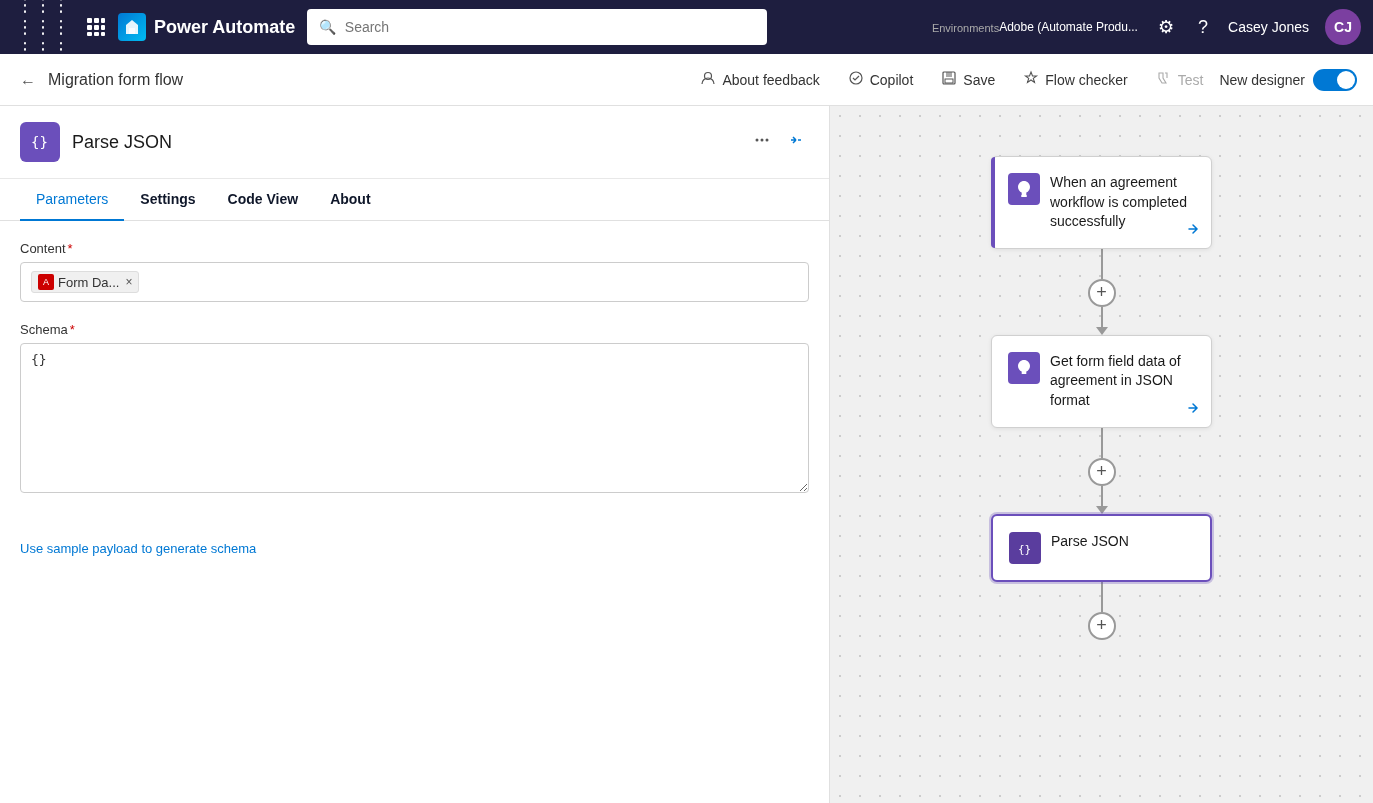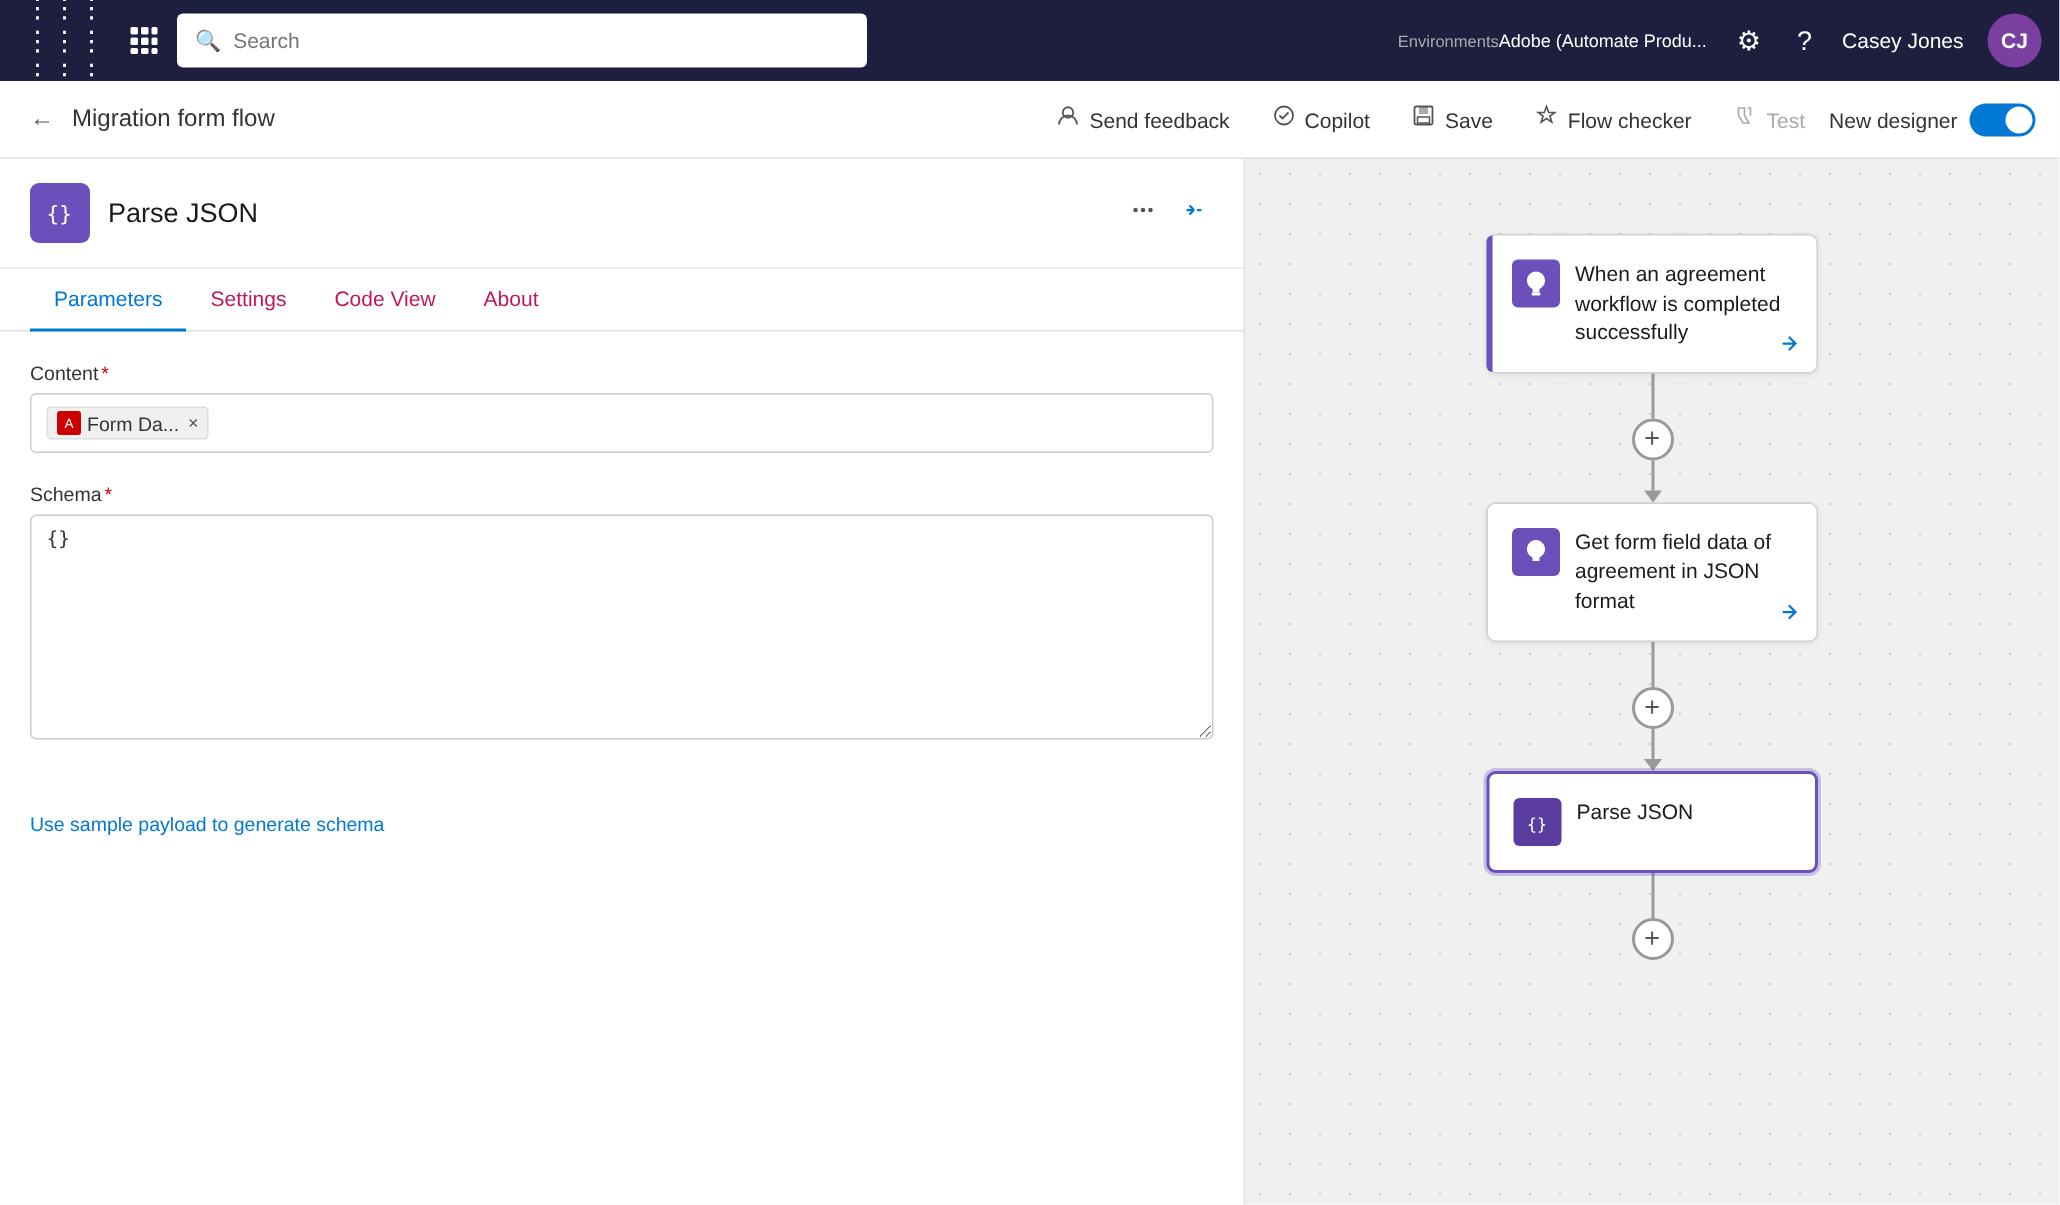--- a/index.html
+++ b/index.html
@@ -104,22 +104,22 @@
       color: #fff; font-size: 18px;
     }
     .panel-title { font-size: 18px; font-weight: 500; color: #1a1a1a; flex: 1; }
     .panel-header-actions { display: flex; gap: 8px; }
     .icon-btn { background: transparent; border: none; cursor: pointer; color: #555; font-size: 16px; padding: 4px; }
     .collapse-btn { color: #0078d4; font-size: 18px; }
 
     
     .tabs { display: flex; padding: 0 20px; border-bottom: 1px solid #e0e0e0; }
     .tab {
-      padding: 12px 16px; font-size: 14px; color: #be185d; cursor: pointer;
-      border-bottom: 2px solid transparent; margin-bottom: -1px;
+      padding: 12px 16px; font-size: 14px; color: #0f172a; cursor: pointer;
+      border-bottom: 2px solid transparent; margin-bottom: -1px; font-weight: bold;
     }
     .tab.active { color: #0078d4; border-bottom-color: #0078d4; font-weight: 500; }
 
     
     .panel-content { padding: 20px; flex: 1; overflow-y: auto; }
 
     .field-group { margin-bottom: 20px; }
     .field-label {
       font-size: 13px; color: #333; margin-bottom: 6px; font-weight: 500;
     }
@@ -228,20 +228,29 @@
     <rect x="1" y="1" width="5" height="5" rx="1"></rect>
       <rect x="8" y="1" width="5" height="5" rx="1"></rect>
       <rect x="15" y="1" width="4" height="5" rx="1"></rect>
     <rect x="1" y="8" width="5" height="5" rx="1"></rect>
       <rect x="8" y="8" width="5" height="5" rx="1"></rect>
       <rect x="15" y="8" width="4" height="5" rx="1"></rect>
     <rect x="1" y="15" width="5" height="4" rx="1"></rect>
       <rect x="8" y="15" width="5" height="4" rx="1"></rect>
       <rect x="15" y="15" width="4" height="4" rx="1"></rect>
   </svg>
+  <div class="nav-logo">
+    <div class="logo-icon">
+      <svg width="18" height="18" viewBox="0 0 18 18" fill="none">
+          <path d="M9 2L3 7v9h12V7L9 2z" fill="white" opacity="0.9"></path>
+          <path d="M6 16v-6h6v6" fill="white" opacity="0.7"></path>
+        </svg>
+    </div>
+    <span>Power Automate</span>
+  </div>
 
   <div class="search-bar">
     <span class="search-icon">🔍</span>
     <input type="text" placeholder="Search" style="">
   </div>
 
   <div class="nav-right">
     <div class="env-block">
       <span class="env-label">Environments</span>
       <span class="env-name">Adobe (Automate Produ...</span>
@@ -257,21 +266,21 @@
   <button class="icon-btn back-btn">←</button>
   <span class="flow-name">Migration form flow</span>
   <div class="toolbar-spacer"></div>
   <button class="toolbar-btn">
     <span class="btn-icon">
       <svg width="16" height="16" viewBox="0 0 16 16" fill="#555">
           <circle cx="8" cy="6" r="3.5" stroke="#555" stroke-width="1.2" fill="none"></circle>
           <path d="M2 14c0-3.3 2.7-6 6-6s6 2.7 6 6" stroke="#555" stroke-width="1.2" fill="none"></path>
         </svg>
     </span>
-    <span>Send feedback</span>
+    <span>About feedback</span>
   </button>
   <button class="toolbar-btn">
     <span class="btn-icon">
       <svg width="16" height="16" viewBox="0 0 16 16" fill="none">
           <circle cx="8" cy="8" r="6" stroke="#555" stroke-width="1.2"></circle>
           <path d="M5 8l2 2 4-4" stroke="#555" stroke-width="1.2"></path>
         </svg>
     </span>
     <span>Copilot</span>
   </button>

